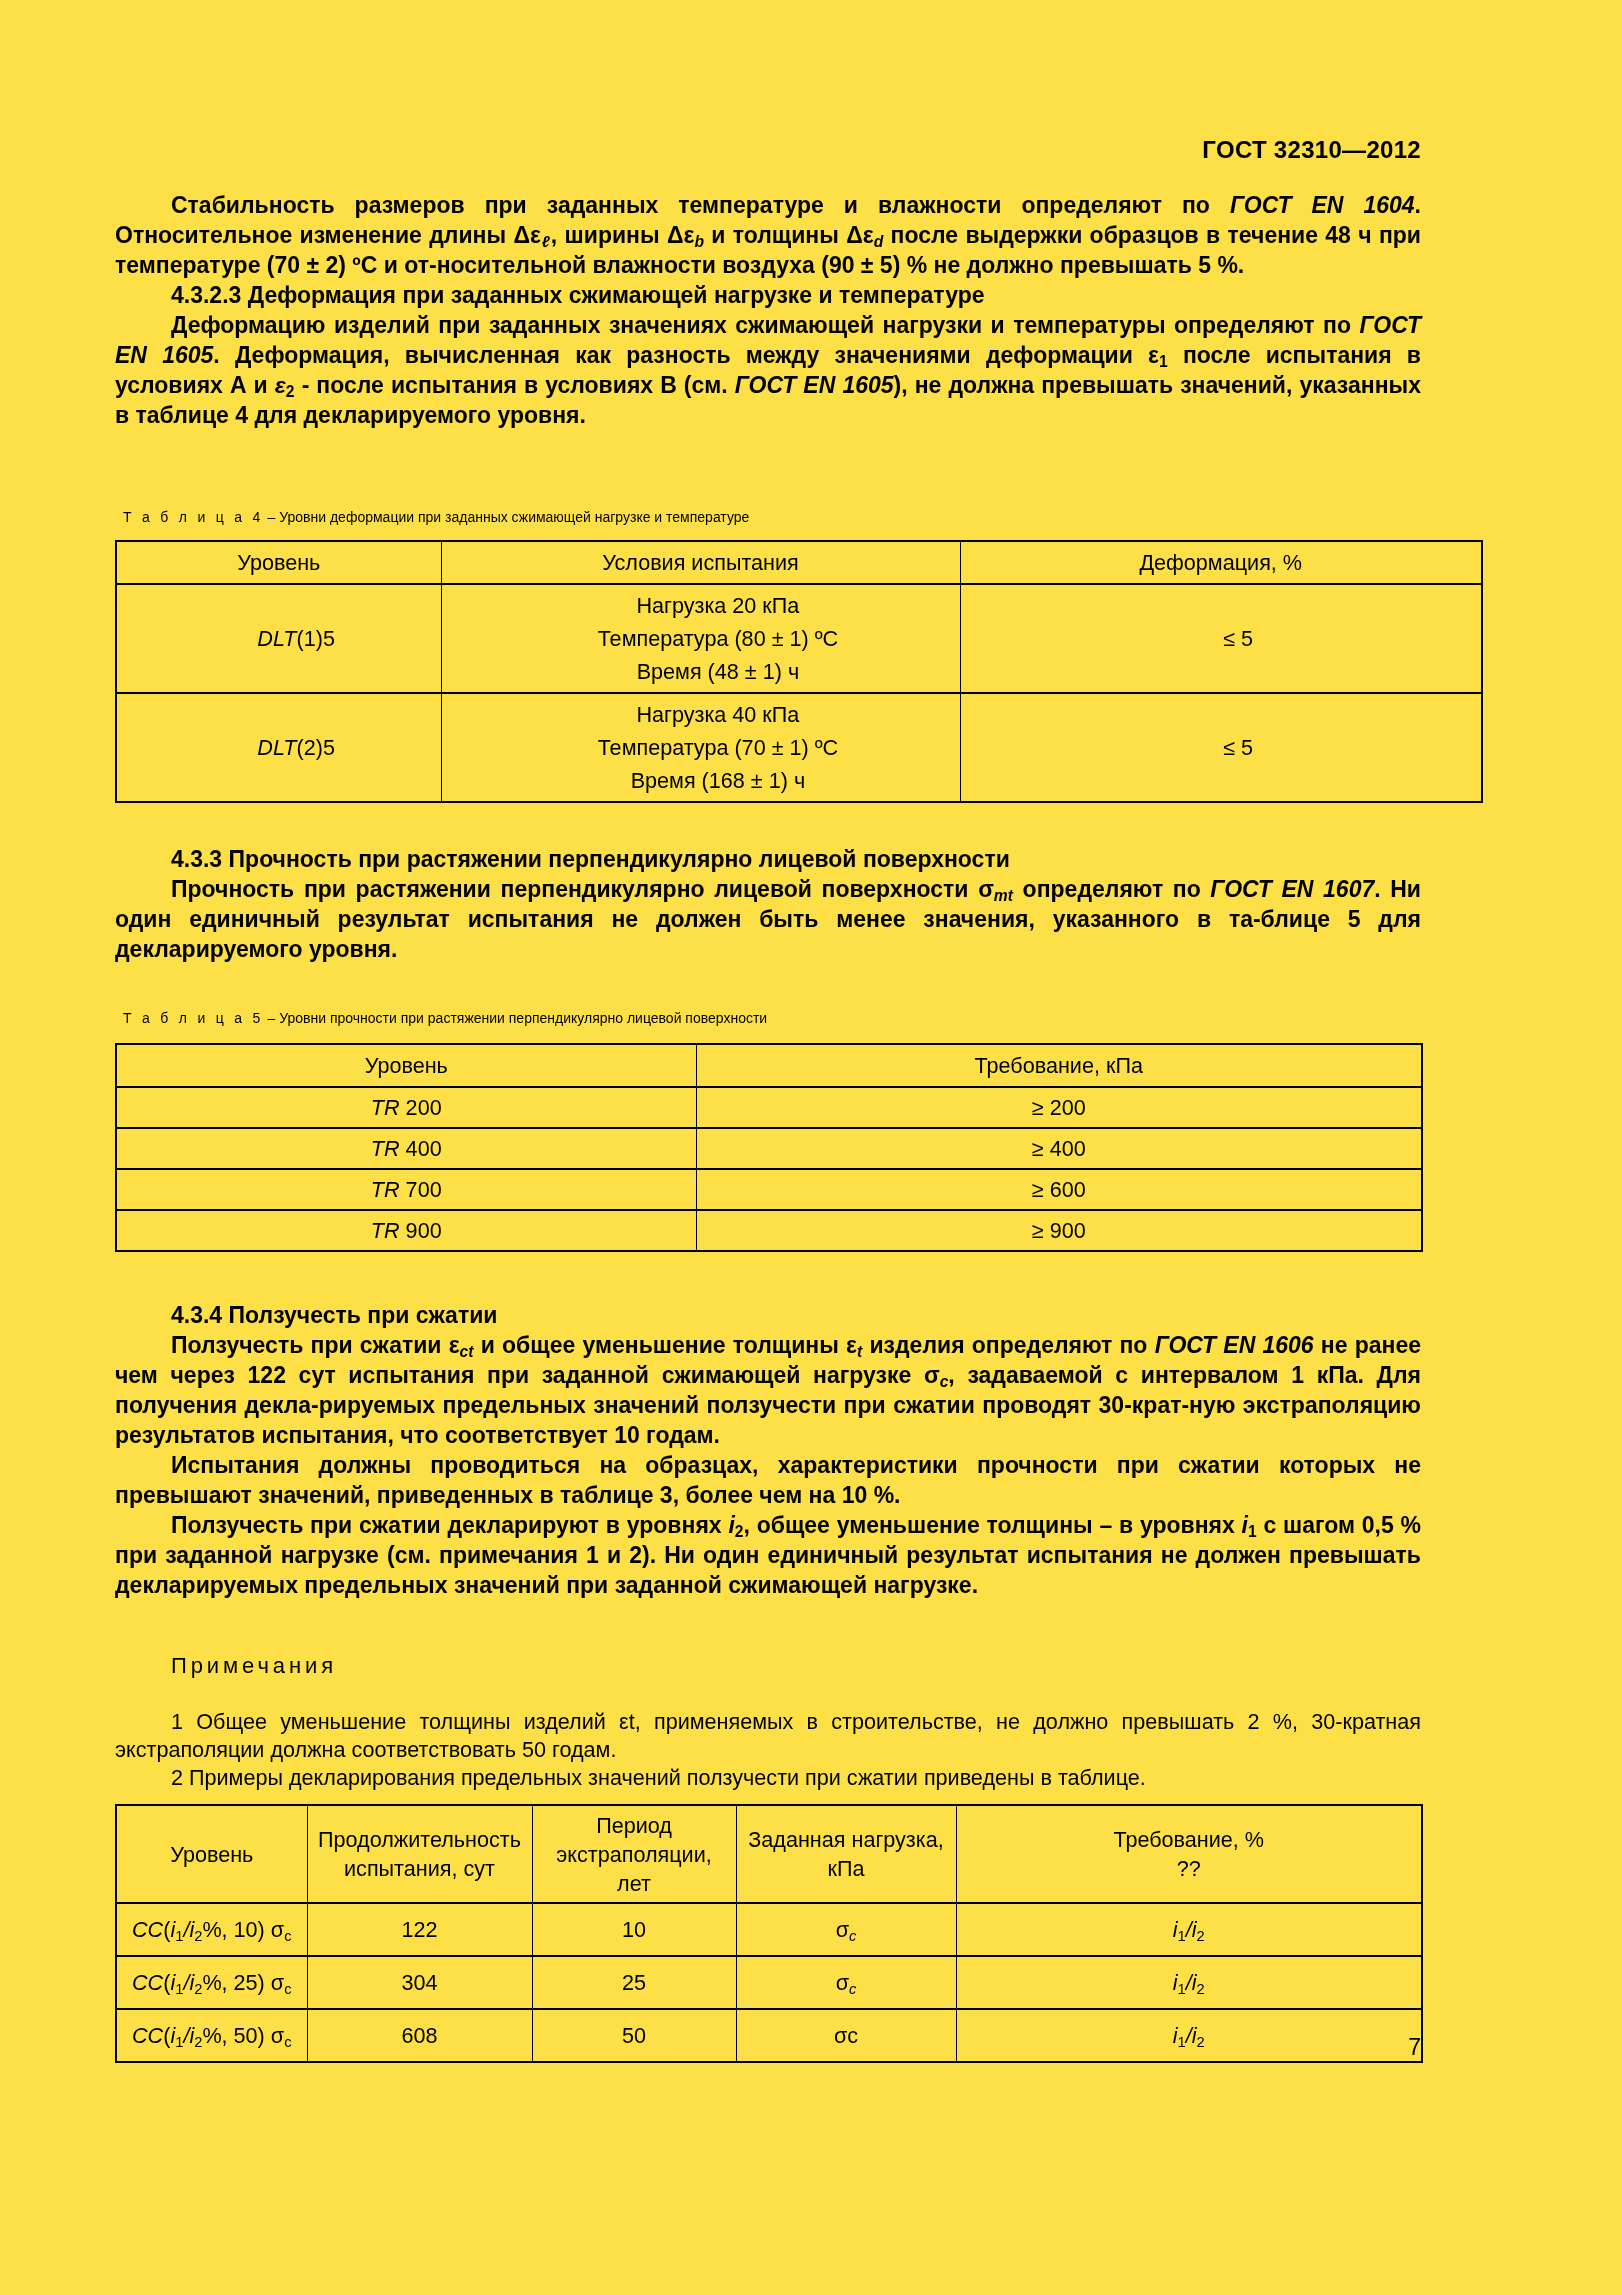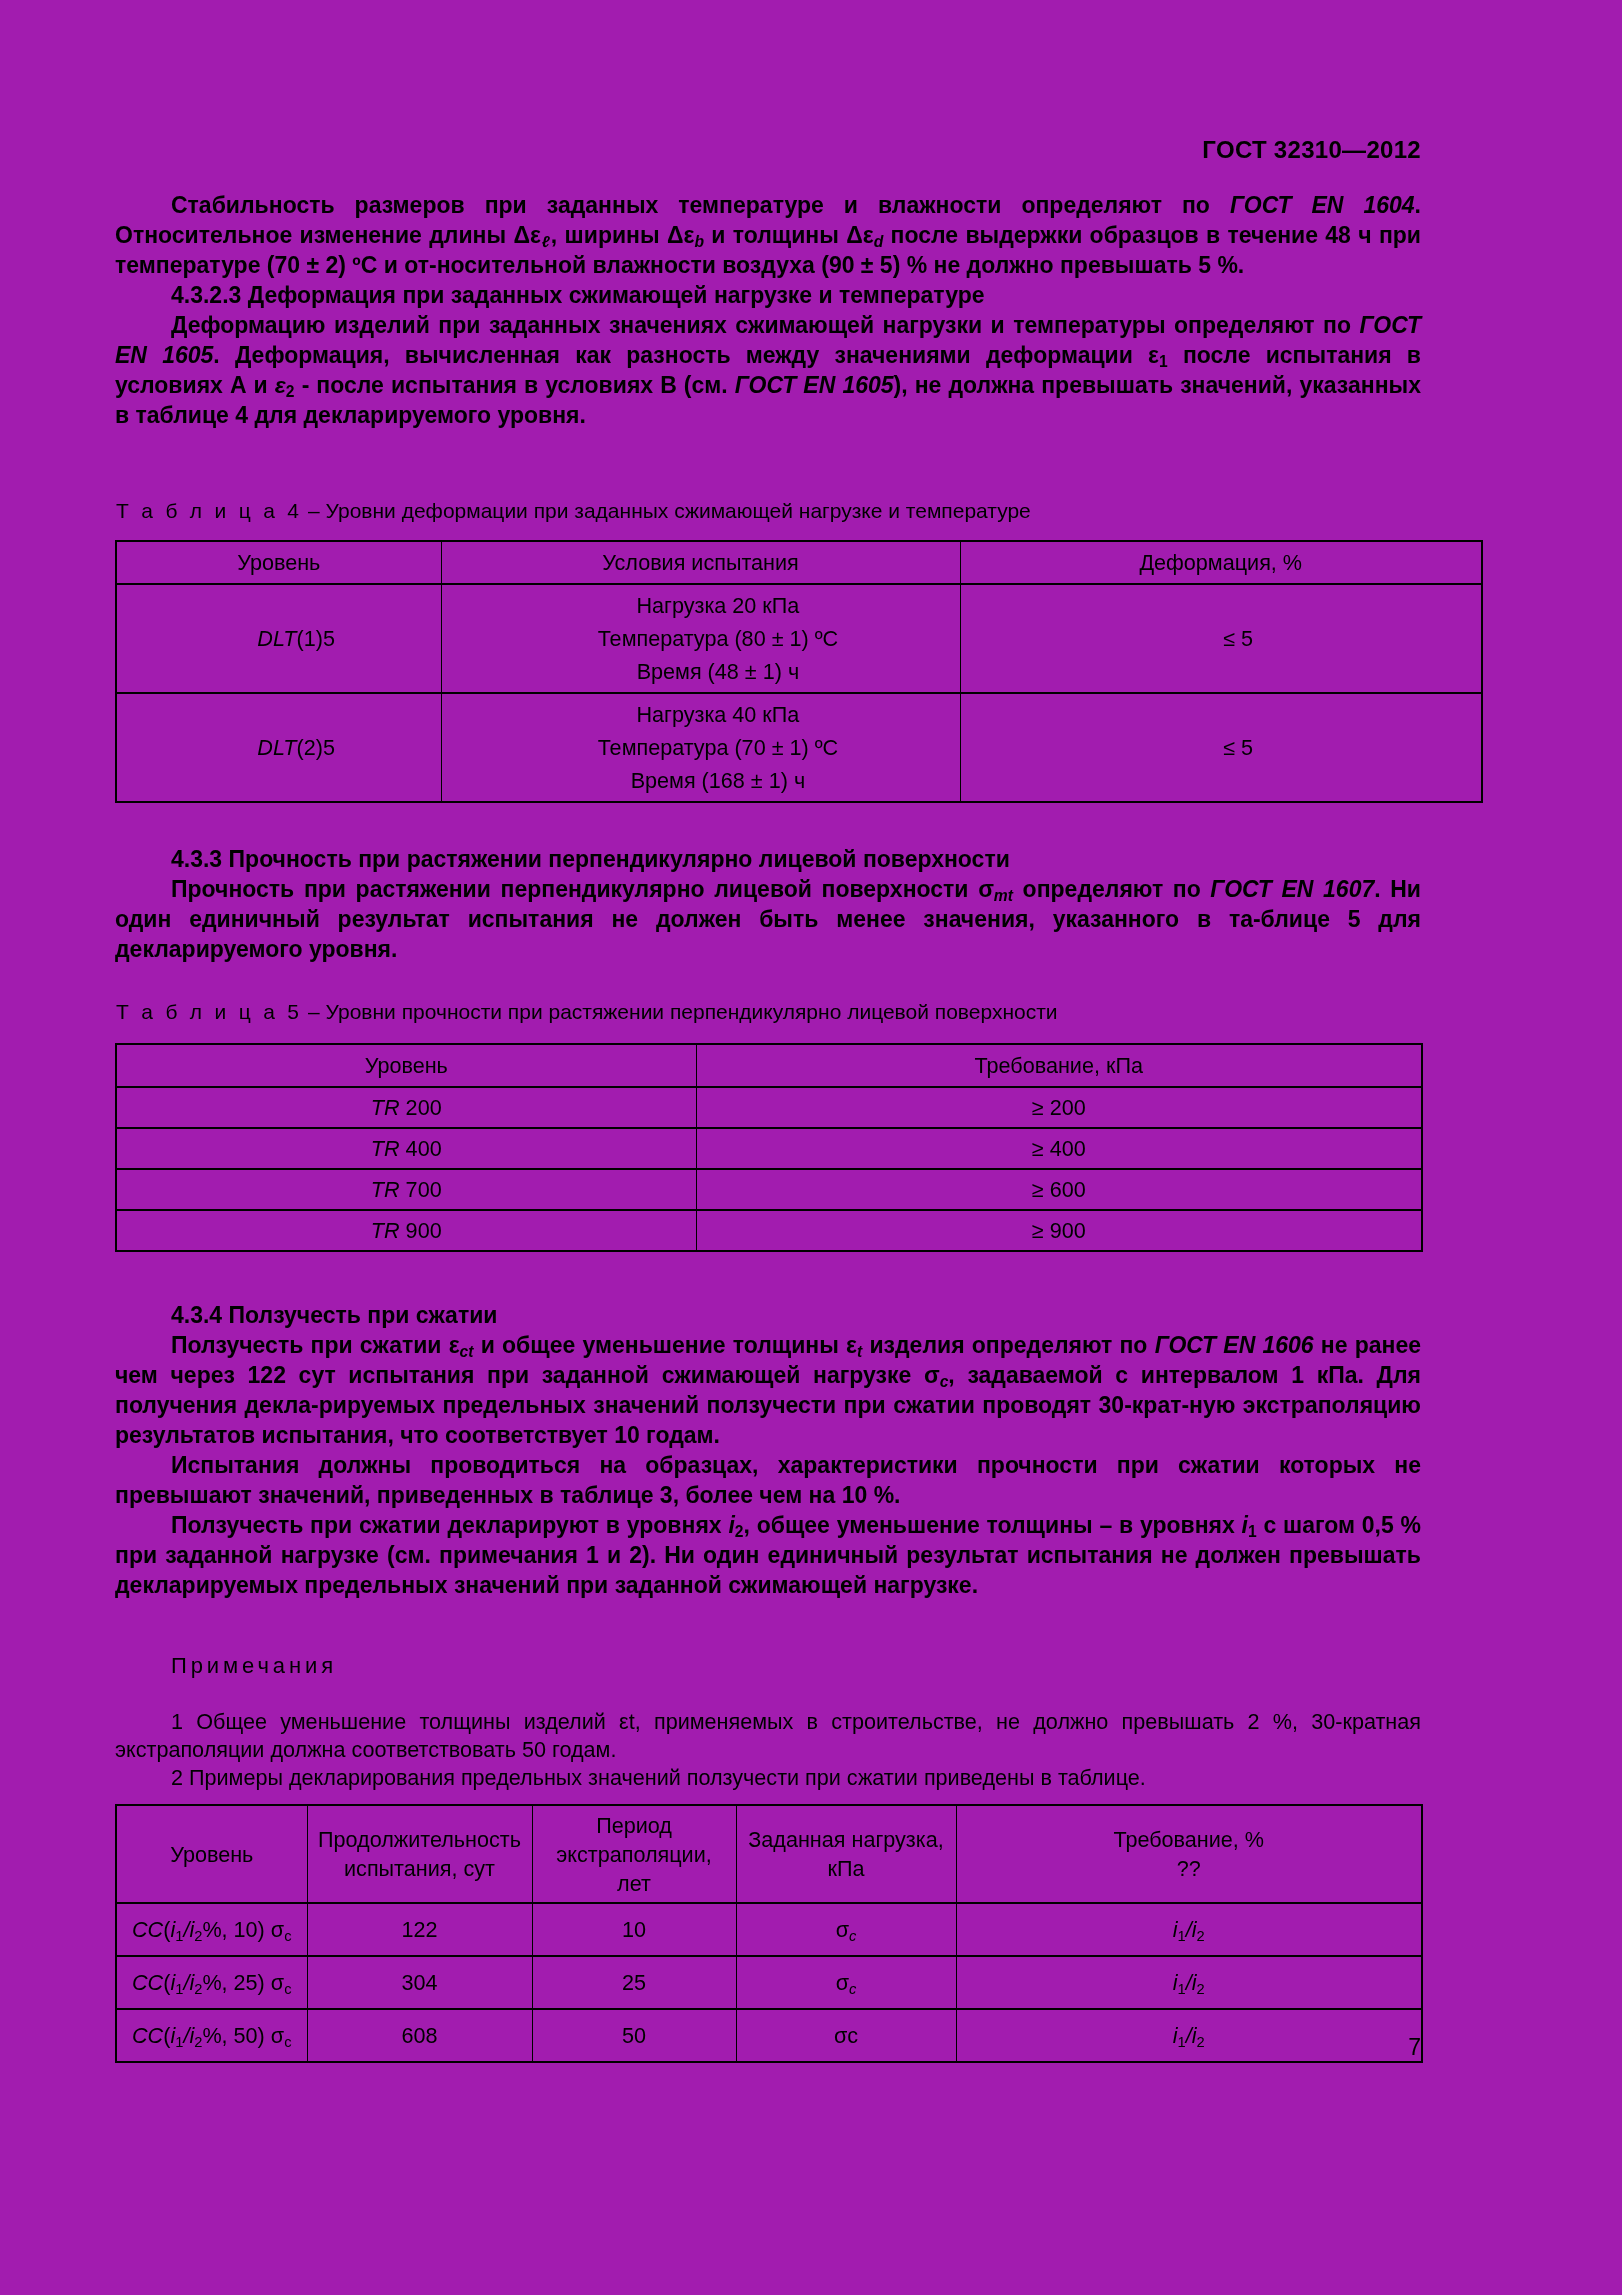--- a/index.html
+++ b/index.html
@@ -8,21 +8,21 @@
     background: #ffffff;
   }
   body {
     font-family: "Liberation Sans", sans-serif;
     color: #000000;
   }
   .page {
     position: relative;
     width: 1622px;
     height: 2295px;
-    background: #a21caf;
+    background: #fde047;
     box-sizing: border-box;
     padding: 0;
     overflow: hidden;
   }
   .content {
     position: absolute;
     left: 115px;
     top: 0;
     width: 1306px;
   }
@@ -55,23 +55,23 @@
     margin: 0;
     text-indent: 56px;
   }
 
   i, .it { font-style: italic; }
   sub { font-size: 0.68em; vertical-align: -0.28em; line-height: 0; }
   .subi { font-style: italic; }
 
   
   .tbl-caption {
-    font-size: 21px;
+    font-size: 14px;
     line-height: 27.5px;
-    margin: 1px;
+    margin: 8px;
   }
   .sp { letter-spacing: 3.3px; }
 
   
   table.gost {
     border-collapse: collapse;
     width: 1306px;
     font-size: 21.6px;
     table-layout: fixed;
   }

